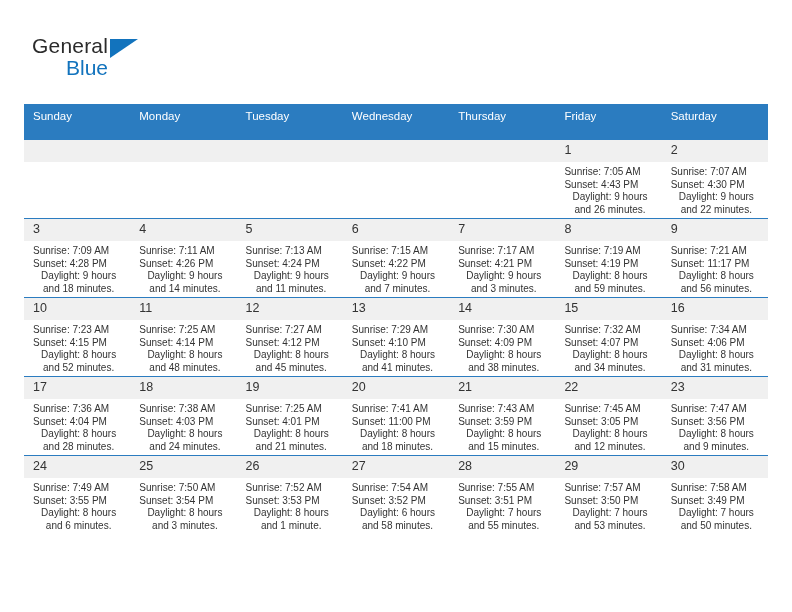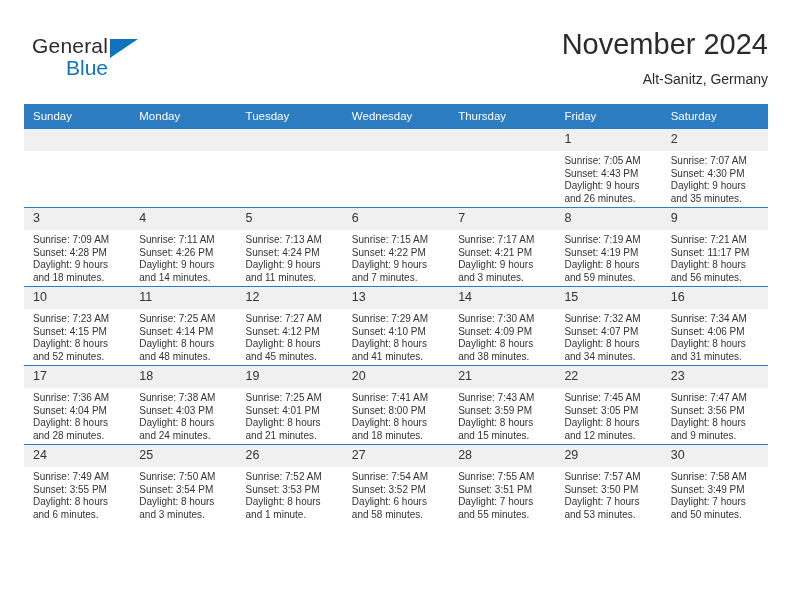--- a/index.html
+++ b/index.html
@@ -91,21 +91,21 @@
     width: 744px;
     border-collapse: collapse;
     table-layout: fixed;
   }
   .calendar th {
     background: #2b7cc0;
     color: #ffffff;
     font-size: 11.5px;
     font-weight: normal;
     text-align: left;
-    padding: 6px 0 6px 9px;
+    padding: 6px 0 17px 9px;
     height: 12px;
     border: none;
   }
   .calendar td {
     width: 106.28px;
     height: 78px;
     vertical-align: top;
     padding: 0;
     border-top: 1px solid #2b7cc0;
     border-right: 0;
@@ -123,36 +123,32 @@
   .daynum.empty {
     color: transparent;
   }
   .info {
     padding: 4px 6px 0 9px;
     font-size: 10px;
     line-height: 12.6px;
     color: #333333;
   }
   .info div { white-space: nowrap; }
-  .info .wrap { white-space: normal; }
+  .info .wrap { white-space: normal; text-align: center; }
 </style>
 </head>
 <body>
 
 <div class="page">
 
   <div class="header">
     <div class="logo">
       <span class="logo-general">General</span>
       <span class="logo-tri"></span>
       <span class="logo-blue">Blue</span>
-    </div>
-    <div class="title-block">
-      <div class="cal-title">November 2024</div>
-      <div class="cal-subtitle">Alt-Sanitz, Germany</div>
     </div>
   </div>
 
   <table class="calendar">
     <thead>
       <tr id="weekday-row">
           <th>Sunday</th>
           <th>Monday</th>
           <th>Tuesday</th>
           <th>Wednesday</th>
@@ -184,21 +180,21 @@
               <div>Sunrise: 7:05 AM</div>
               <div>Sunset: 4:43 PM</div>
               <div class="wrap">Daylight: 9 hours and 26 minutes.</div>
             </div>
           </td>
           <td>
             <span class="daynum">2</span>
             <div class="info">
               <div>Sunrise: 7:07 AM</div>
               <div>Sunset: 4:30 PM</div>
-              <div class="wrap">Daylight: 9 hours and 35 minutes.</div>
+              <div class="wrap">Daylight: 9 hours and 22 minutes.</div>
             </div>
           </td>
         </tr>
         <tr>
           <td>
             <span class="daynum">3</span>
             <div class="info">
               <div>Sunrise: 7:09 AM</div>
               <div>Sunset: 4:28 PM</div>
               <div class="wrap">Daylight: 9 hours and 18 minutes.</div>
@@ -333,21 +329,21 @@
             <div class="info">
               <div>Sunrise: 7:25 AM</div>
               <div>Sunset: 4:01 PM</div>
               <div class="wrap">Daylight: 8 hours and 21 minutes.</div>
             </div>
           </td>
           <td>
             <span class="daynum">20</span>
             <div class="info">
               <div>Sunrise: 7:41 AM</div>
-              <div>Sunset: 8:00 PM</div>
+              <div>Sunset: 11:00 PM</div>
               <div class="wrap">Daylight: 8 hours and 18 minutes.</div>
             </div>
           </td>
           <td>
             <span class="daynum">21</span>
             <div class="info">
               <div>Sunrise: 7:43 AM</div>
               <div>Sunset: 3:59 PM</div>
               <div class="wrap">Daylight: 8 hours and 15 minutes.</div>
             </div>

